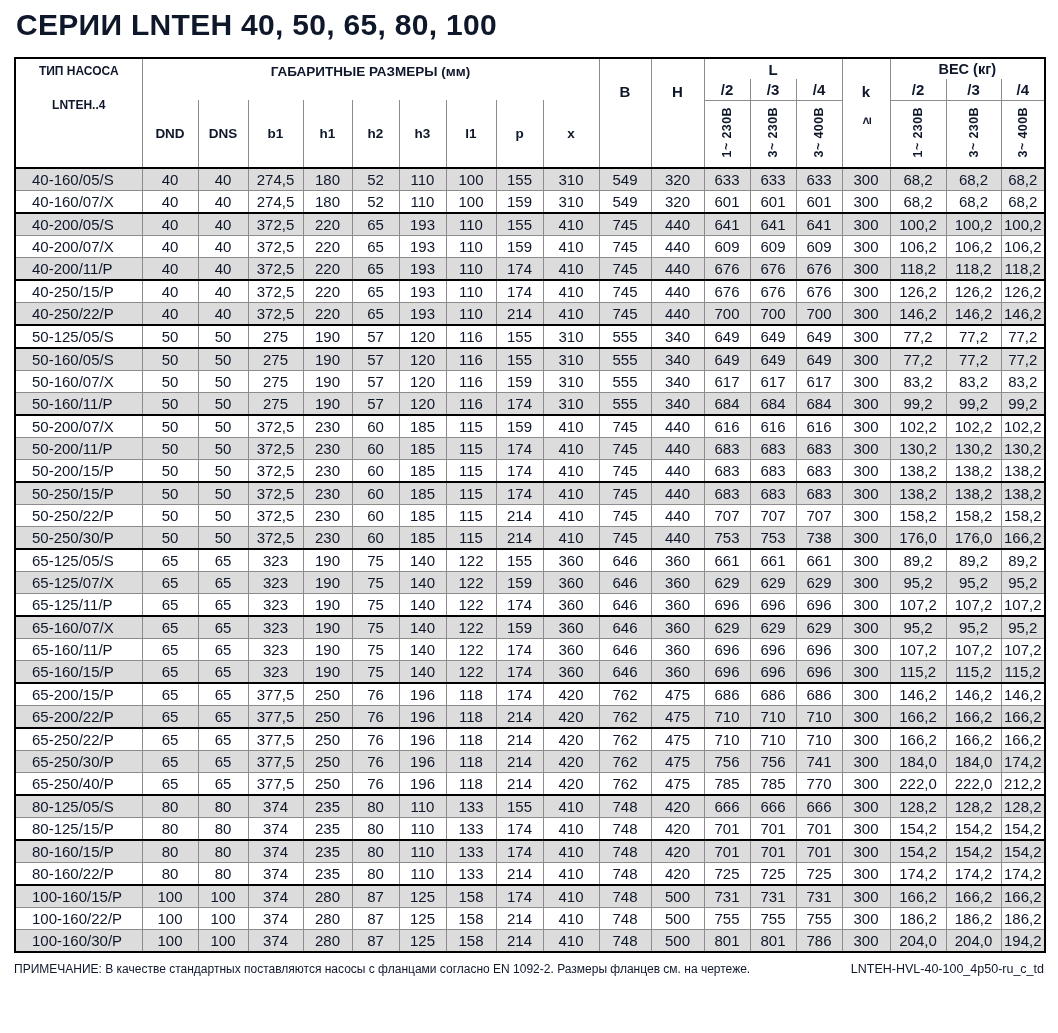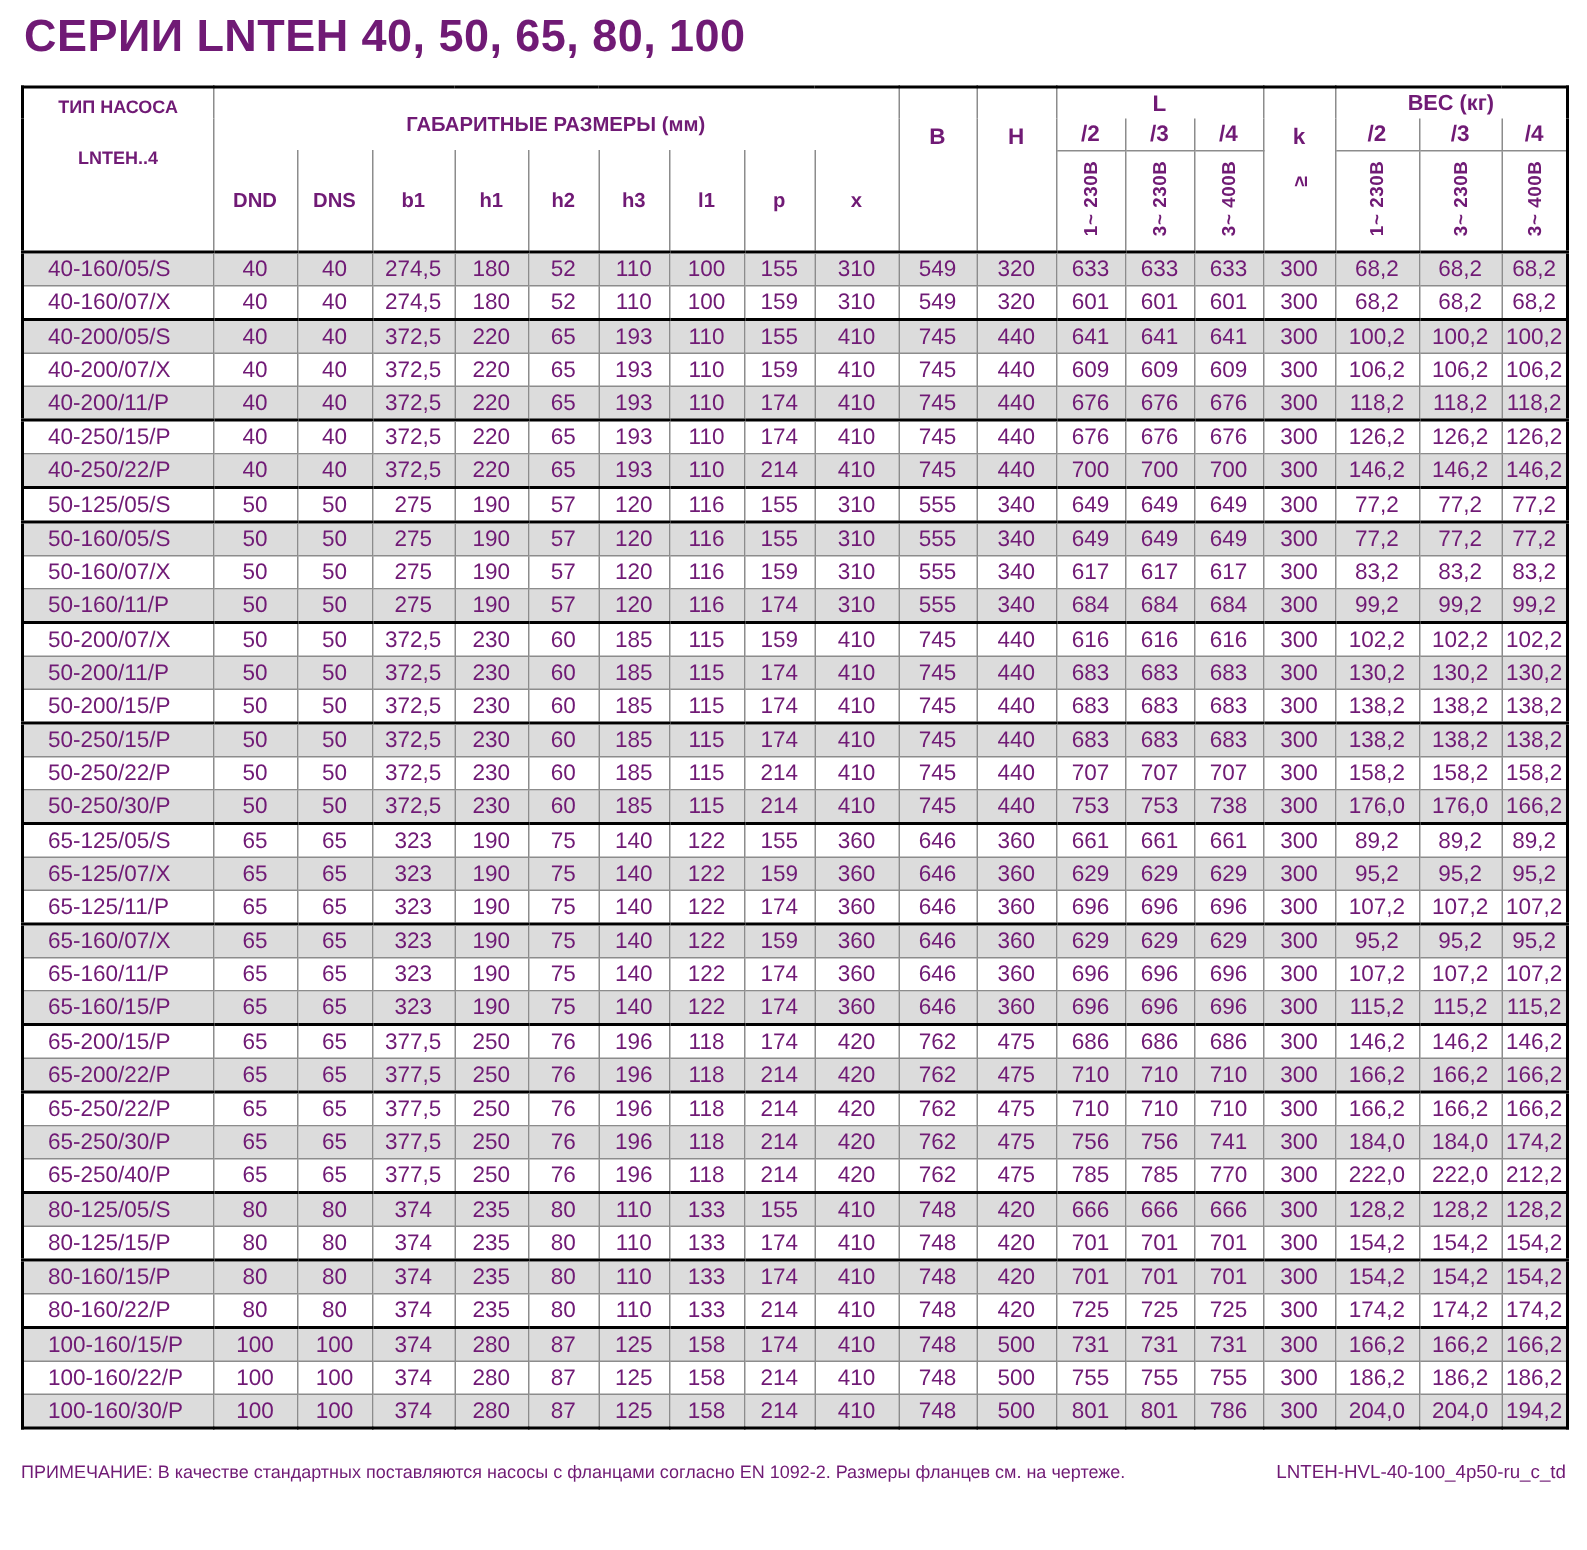--- a/index.html
+++ b/index.html
@@ -1,39 +1,39 @@
 <!DOCTYPE html>
 <html><head>
 <meta charset="utf-8">
 <style>
   * { box-sizing: border-box; }
   html, body { margin: 0; padding: 0; background: #fff; }
   .page {
     width: 1058px; height: 1033px;
-    background: #fff; color: #701a75;
+    background: #fff; color: #0f172a;
     font-family: "Liberation Sans", sans-serif;
     padding: 6px 14px 0 14px;
     overflow: hidden;
   }
   .title { font-weight: bold; font-size: 30px; line-height: 38px; letter-spacing: 0.3px; margin-left: 2px; }
 
   table.spec {
     width: 1030px; table-layout: fixed;
     border-collapse: collapse;
     border: 2px solid #000;
     margin-top: 13px;
   }
   th, td { overflow: hidden; }
   thead th {
     border-left: 1px solid #8c8c8c; border-right: 1px solid #8c8c8c;
     font-weight: bold; background: #fff; text-align: center; padding: 0;
   }
   th.model-h { vertical-align: top; padding-top: 5px; font-size: 12px; }
   th.model-h .line2 { margin-top: 20px; }
-  th.dims-h { vertical-align: top; padding-top: 16px; font-size: 13.5px; }
+  th.dims-h { vertical-align: top; padding-top: 5px; font-size: 13.5px; }
   th.bh { vertical-align: top; padding-top: 24px; font-size: 15px; }
   th.grp { height: 21px; vertical-align: middle; font-size: 15px; }
   th.grp-wt { font-size: 14.5px; }
   tr.subrow th { height: 21px; vertical-align: middle; font-size: 15px; border-bottom: 1px solid #8c8c8c; }
   tr.voltrow th { height: 68px; vertical-align: middle; font-size: 13.5px; }
   th.kh { vertical-align: top; padding-top: 24px; font-size: 15px; }
   .vert {
     display: inline-block;
     writing-mode: vertical-rl;
     transform: rotate(180deg);
@@ -48,21 +48,21 @@
     height: 21px; line-height: 21px;
     font-size: 15px; padding: 0;
     background: #fff;
   }
   tbody td.model { text-align: left; padding-left: 16px; }
   tbody tr.band td { background: #dcdcdc; }
   tbody tr.group-start td { border-top: 2px solid #000; }
 
   .footer {
     width: 1030px; display: flex; justify-content: space-between; align-items: center;
-    margin-top: 21px;
+    margin-top: 9px;
   }
   .note { font-size: 12px; }
   .doc-code { font-size: 12.5px; }
 </style>
 </head>
 <body>
 
 <div class="page">
 
   <div class="title">

